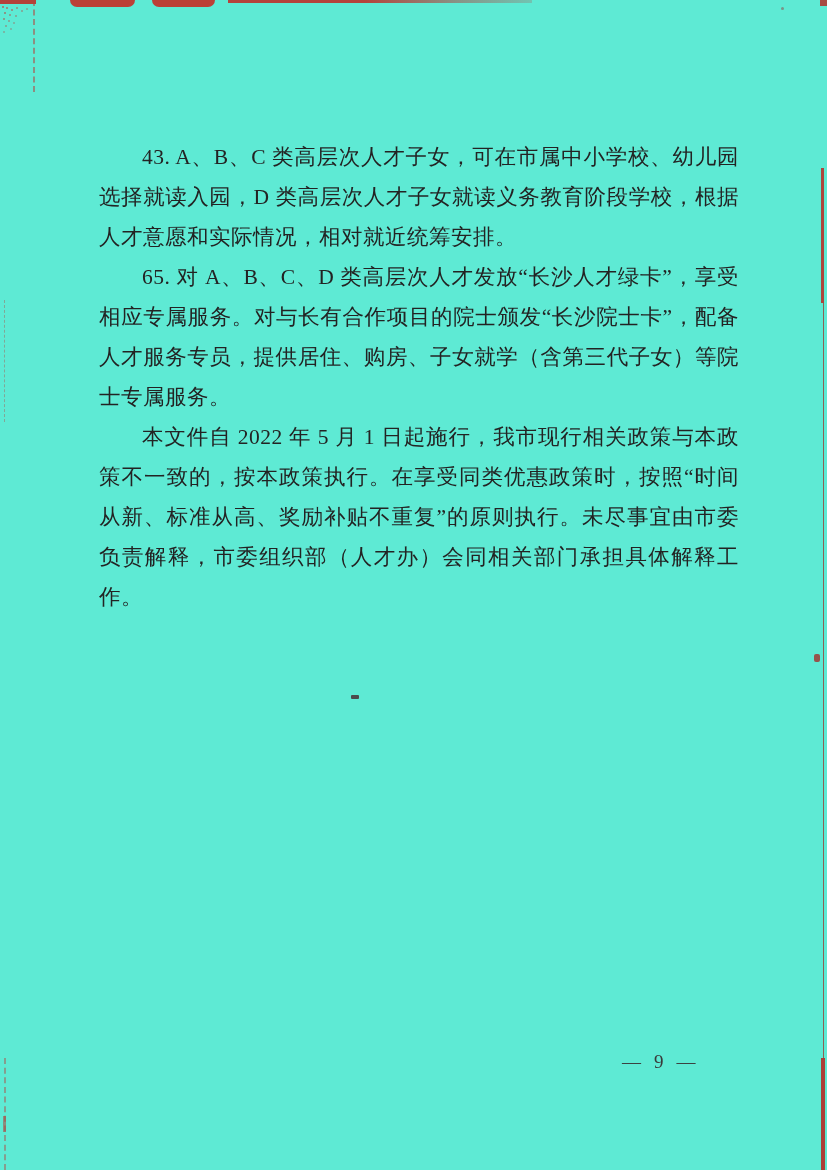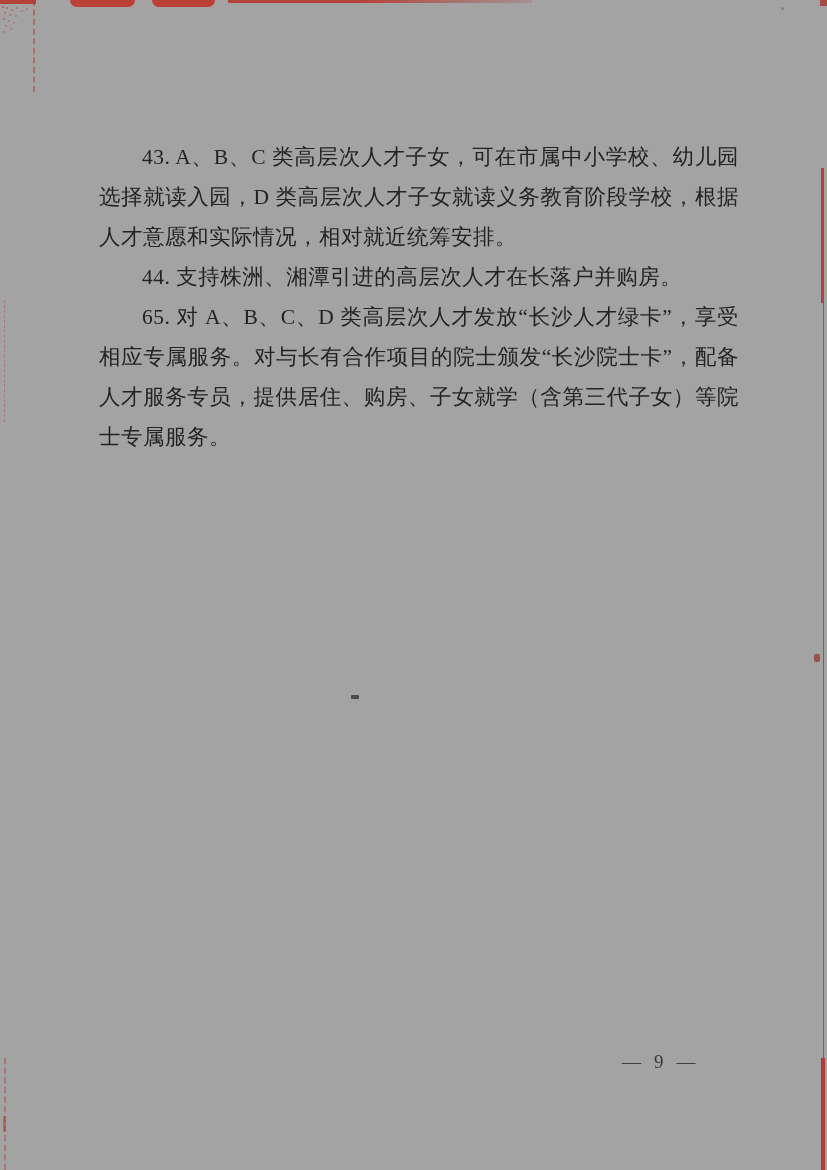--- a/index.html
+++ b/index.html
@@ -1,20 +1,20 @@
 <!DOCTYPE html>
 <html><head>
 <meta charset="utf-8">
 <style>
   html, body { margin: 0; padding: 0; background: #ffffff; }
   .page {
     position: relative;
     width: 827px;
     height: 1170px;
-    background: #a3a3a3;
+    background: #5eead4;
     overflow: hidden;
     font-family: "Liberation Serif", "DejaVu Serif", serif;
   }
 
   
   .text-block {
     position: absolute;
     left: 99px;
     top: 137px;
     width: 640px;
@@ -88,22 +88,22 @@
   <div class="a right-line-mid"></div>
   <div class="a right-blob"></div>
   <div class="a right-line-bottom"></div>
   <div class="a left-dash-upper"></div>
   <div class="a left-dash-bottom"></div>
   <div class="a left-dash-strong"></div>
   <div class="a ink-speck"></div>
 
   <main class="text-block">
     <p>43. A、B、C 类高层次人才子女，可在市属中小学校、幼儿园选择就读入园，D 类高层次人才子女就读义务教育阶段学校，根据人才意愿和实际情况，相对就近统筹安排。</p>
-    <p>44. 支持株洲、湘潭引进的高层次人才在长落户并购房。</p>
     <p>65. 对 A、B、C、D 类高层次人才发放“长沙人才绿卡”，享受相应专属服务。对与长有合作项目的院士颁发“长沙院士卡”，配备人才服务专员，提供居住、购房、子女就学（含第三代子女）等院士专属服务。</p>
+    <p>本文件自 2022 年 5 月 1 日起施行，我市现行相关政策与本政策不一致的，按本政策执行。在享受同类优惠政策时，按照“时间从新、标准从高、奖励补贴不重复”的原则执行。未尽事宜由市委负责解释，市委组织部（人才办）会同相关部门承担具体解释工作。</p>
   </main>
 
   <footer class="page-footer">
     <span>—</span>
     <span>9</span>
     <span>—</span>
   </footer>
 
 </div>
 

